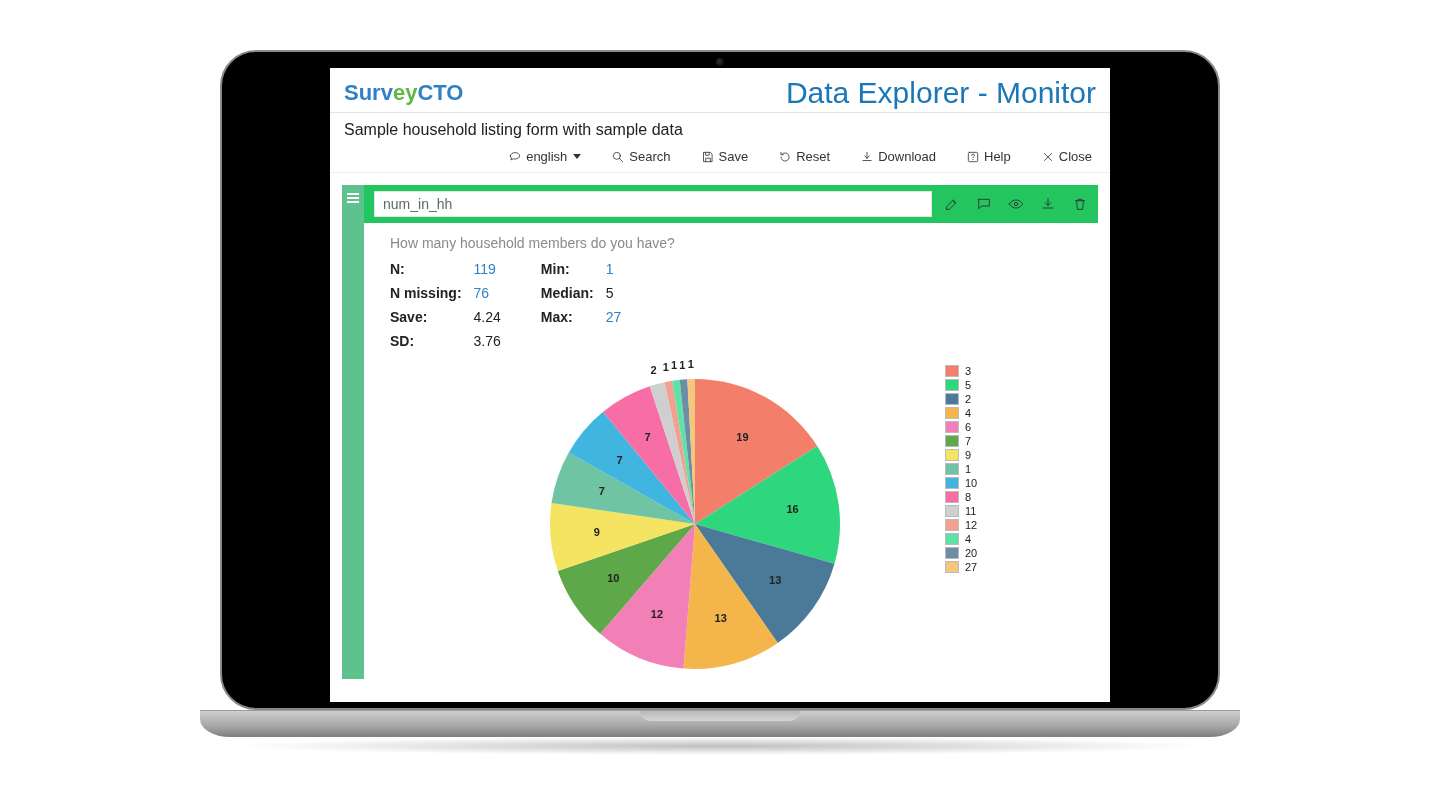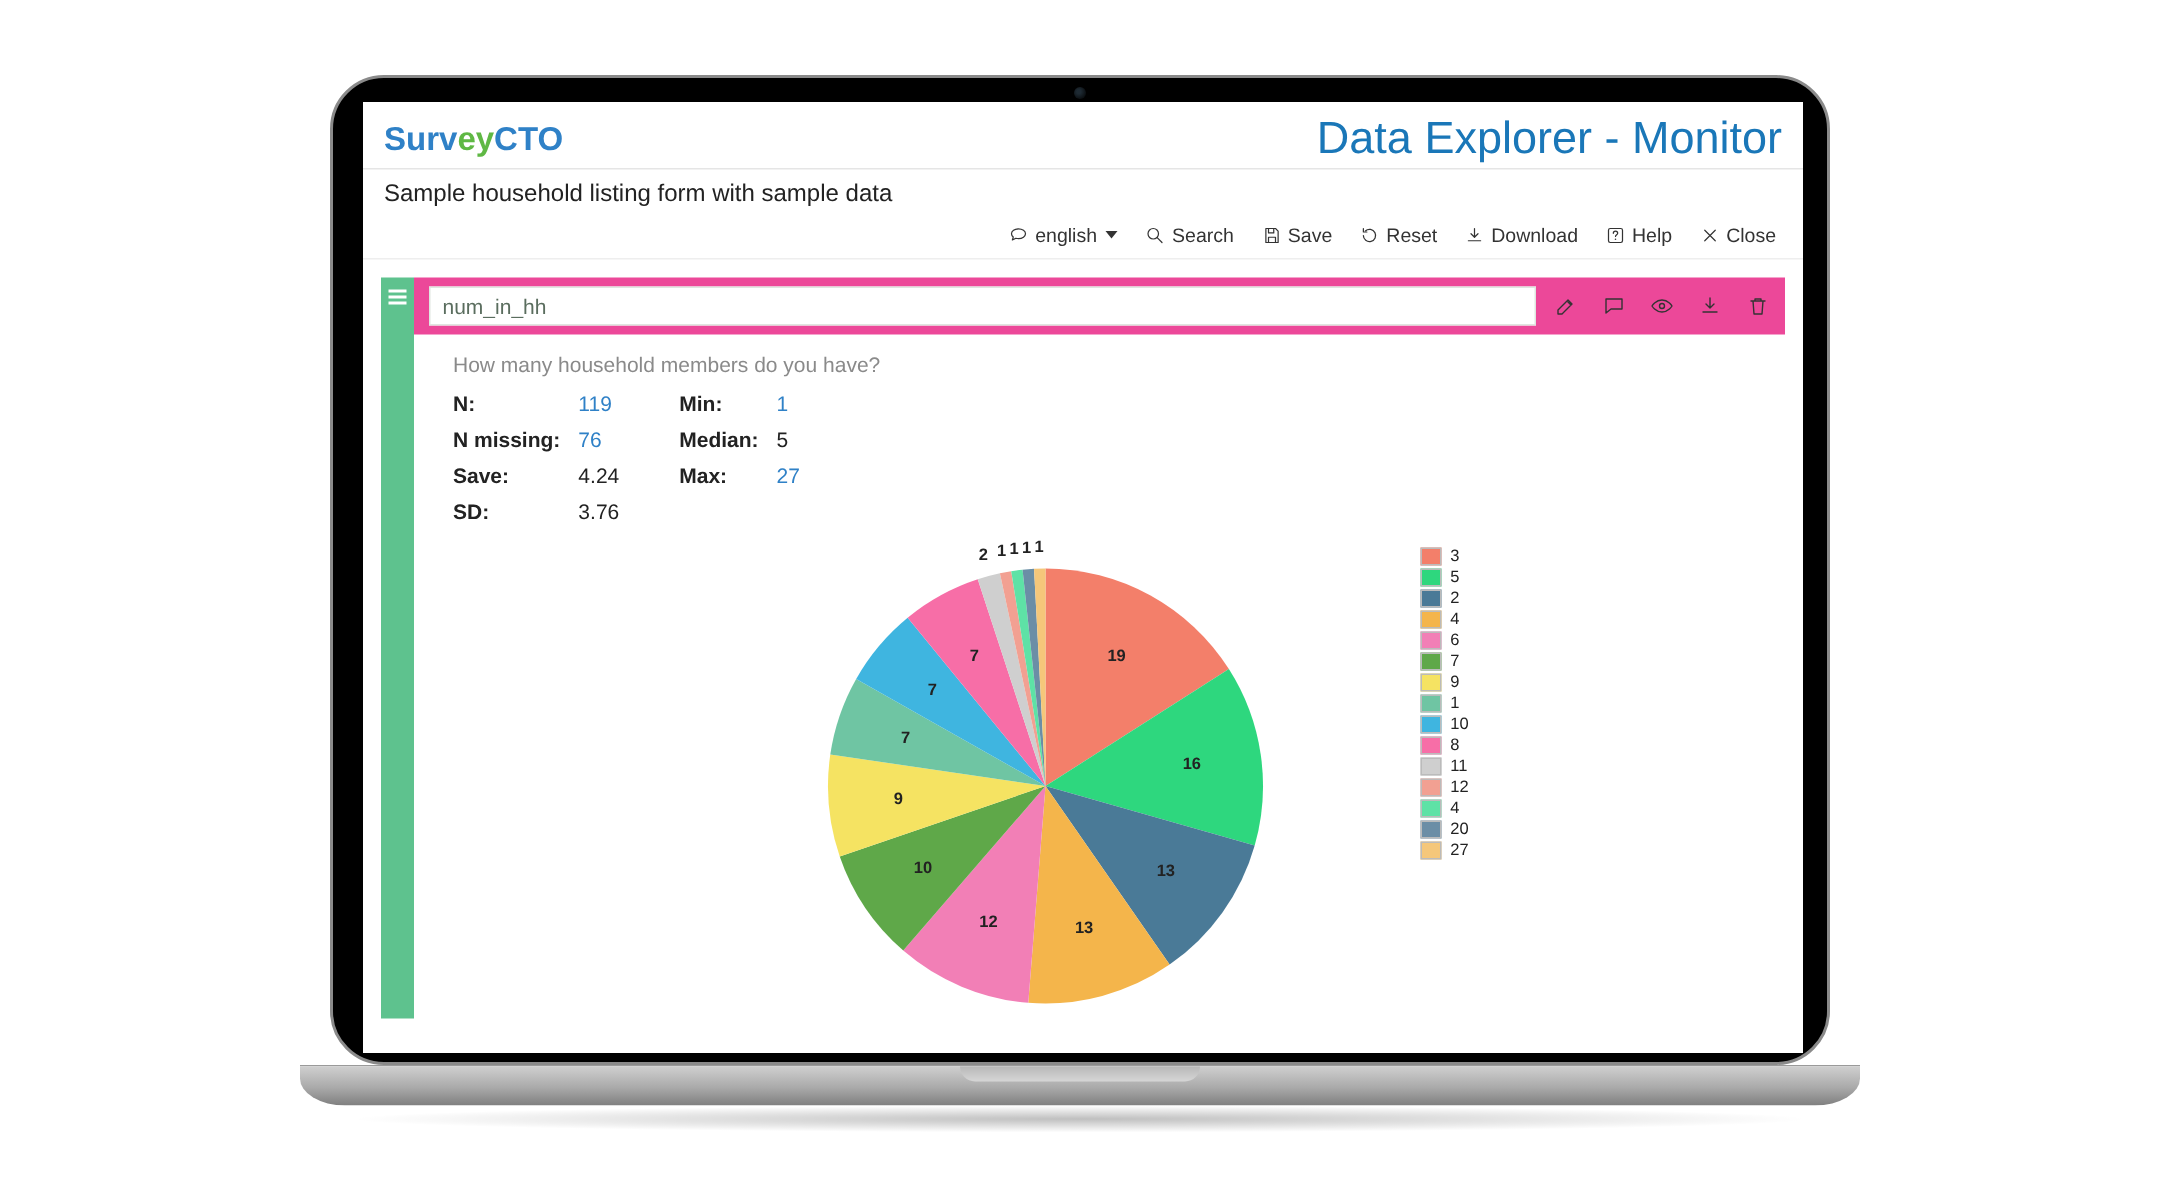--- a/index.html
+++ b/index.html
@@ -38,21 +38,21 @@
     top: 6px;
     left: 50%;
     width: 8px;
     height: 8px;
     margin-left: -4px;
     background: radial-gradient(circle at 40% 40%, #1e2a33 20%, #0b0f12 70%);
     border-radius: 50%;
   }
   .screen {
     background: #ffffff;
-    width: 960px;
+    width: 780px;
     height: 634px;
     margin: 0 auto;
     overflow: hidden;
     position: relative;
   }
   .laptop-base {
     width: 1040px;
     height: 26px;
     margin: 0 auto;
     background: linear-gradient(#cfcfcf, #a9a9a9 55%, #7f7f7f 100%);
@@ -96,21 +96,21 @@
   .page-title {
     font-size: 16px;
     font-weight: 400;
     color: #222;
     padding: 8px 14px 6px 14px;
   }
 
   .toolbar {
     display: flex;
     justify-content: flex-end;
-    gap: 18px;
+    gap: 30px;
     padding: 4px 18px 8px 14px;
     font-size: 13px;
     color: #333;
     border-bottom: 1px solid #eee;
   }
   .tool { display: inline-flex; align-items: center; gap: 4px; cursor: pointer; }
   .tool .icon { width: 14px; height: 14px; display: inline-block; }
   .caret-down {
     width: 0; height: 0; display: inline-block;
     border-left: 4px solid transparent;
@@ -137,21 +137,21 @@
       linear-gradient(#fff,#fff) 0 0/12px 2px no-repeat,
       linear-gradient(#fff,#fff) 0 4px/12px 2px no-repeat,
       linear-gradient(#fff,#fff) 0 8px/12px 2px no-repeat;
   }
   .var-body { flex: 1; }
 
   .var-head {
     display: flex;
     align-items: center;
     justify-content: space-between;
-    background: #ec4899;
+    background: #22c55e;
     padding: 6px 10px;
   }
   .var-name-input {
     flex: 1;
     border: 1px solid #dfe6e0;
     background: #fff;
     color: #436;
     color: #5a6d5e;
     padding: 4px 8px;
     font-size: 14px;

